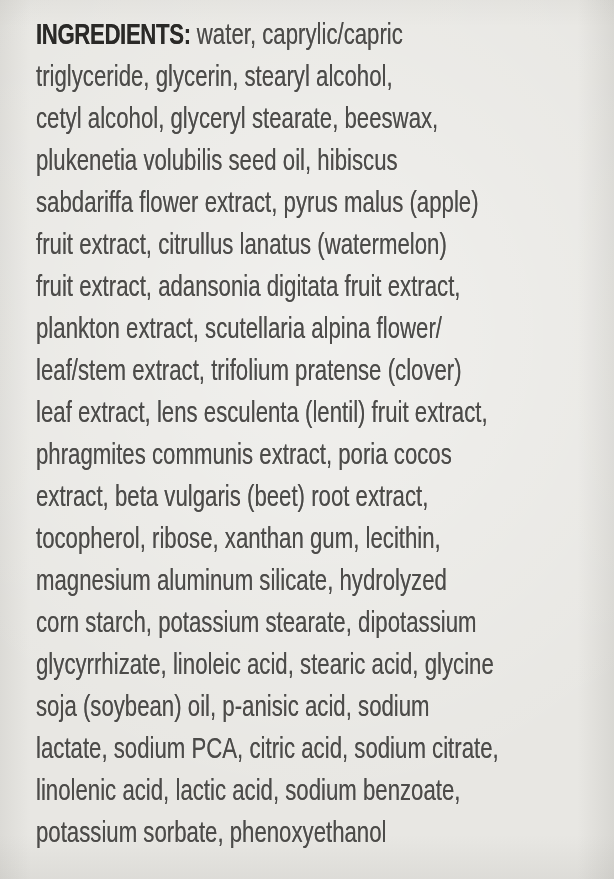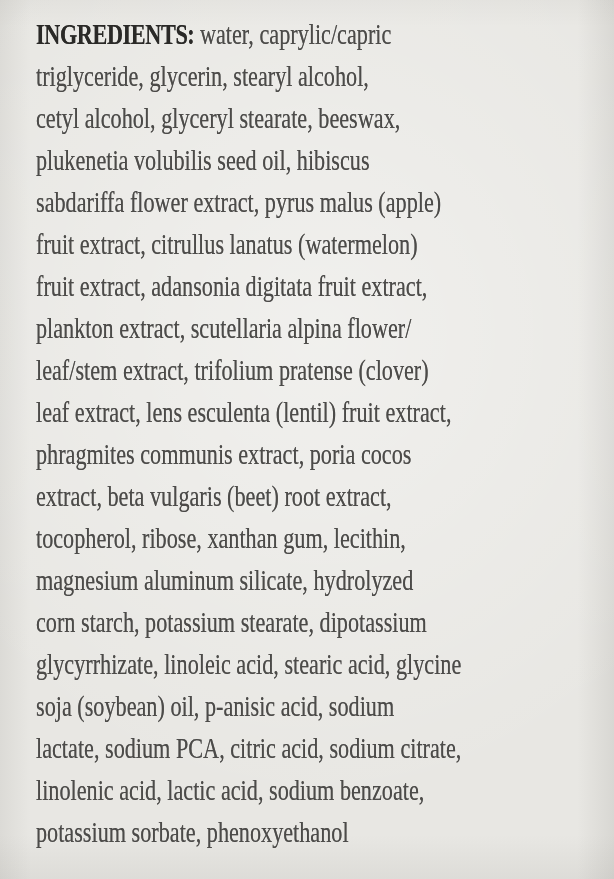--- a/index.html
+++ b/index.html
@@ -11,21 +11,21 @@
     position: relative;
     width: 614px;
     height: 879px;
     overflow: hidden;
     background-color: #e8e7e3;
     background-image:
       radial-gradient(120% 90% at 52% 38%, rgba(255,255,255,0.38), rgba(255,255,255,0) 60%),
       linear-gradient(90deg, rgba(110,108,102,0.10), rgba(110,108,102,0) 5%, rgba(110,108,102,0) 94%, rgba(110,108,102,0.13)),
       linear-gradient(0deg, rgba(110,108,102,0.09), rgba(110,108,102,0) 5%),
       linear-gradient(180deg, rgba(110,108,102,0.05), rgba(110,108,102,0) 3%);
-    font-family: Liberation Serif, serif;
+    font-family: Liberation Sans, sans-serif;
   }
   .text-block {
     position: absolute;
     left: 36px;
     top: 13px;
     transform: scaleX(0.74);
     transform-origin: 0 0;
     white-space: nowrap;
     font-size: 30px;
     line-height: 42px;

